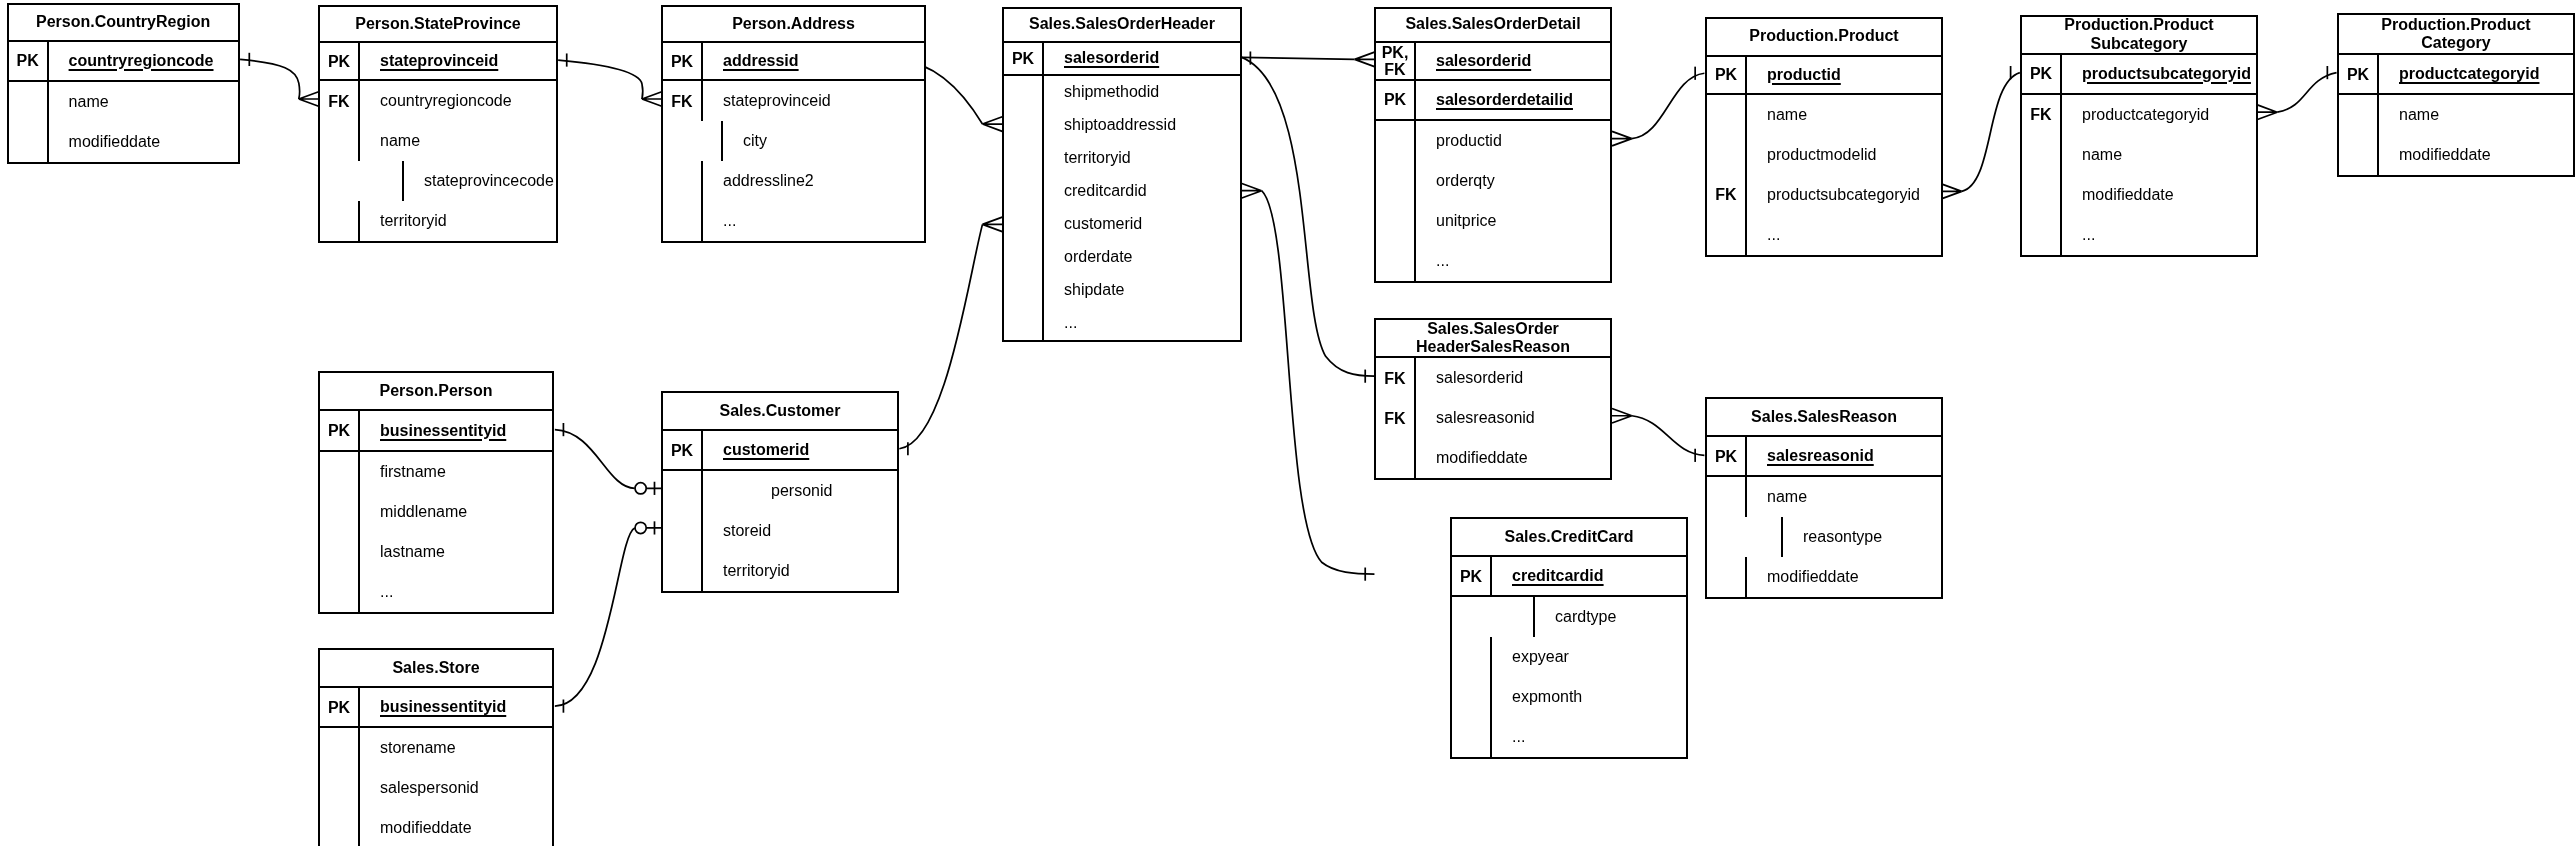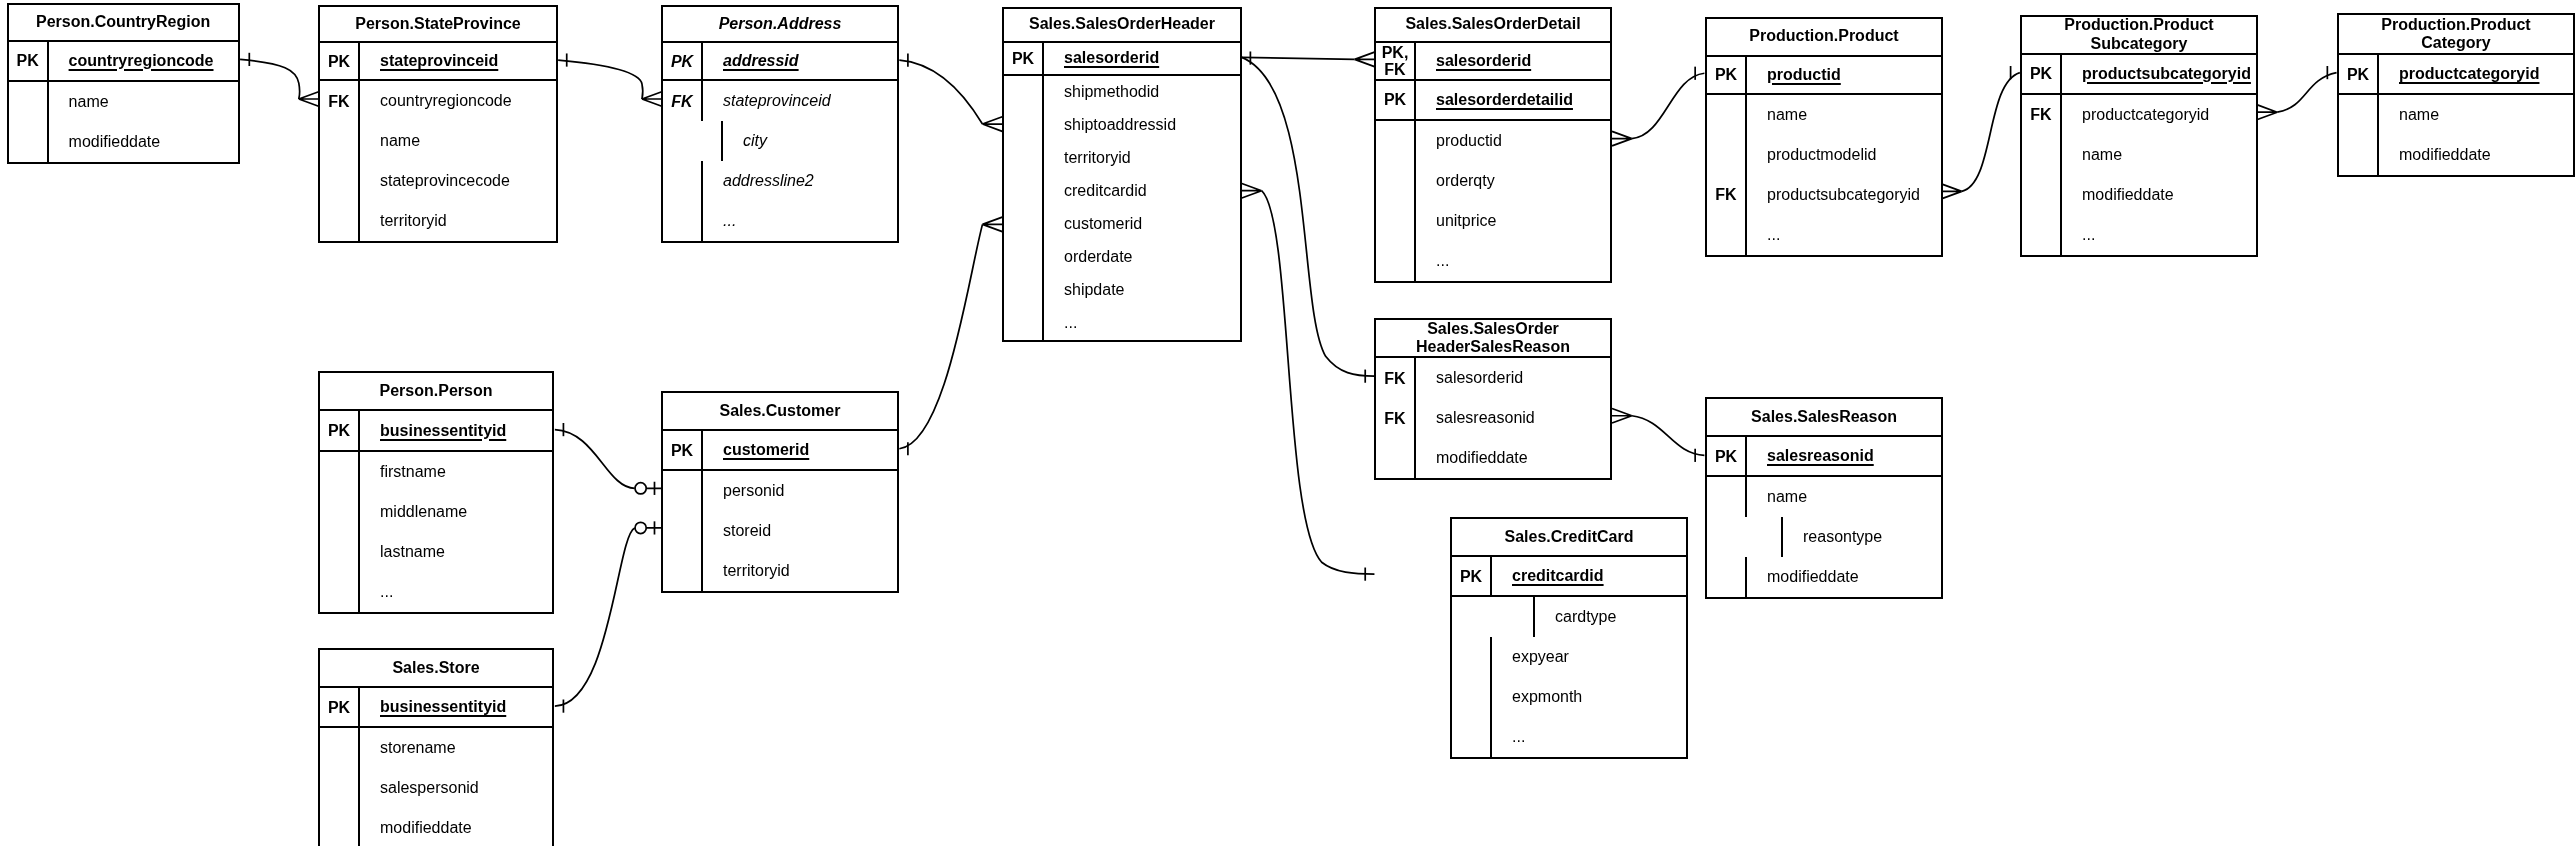--- a/index.html
+++ b/index.html
@@ -152,30 +152,30 @@
         <div class="e-field pk">stateprovinceid</div>
       </div>
       <div class="e-row" style="height: 40px;">
         <div class="e-key">FK</div>
         <div class="e-field">countryregioncode</div>
       </div>
       <div class="e-row" style="height: 40px;">
         <div class="e-key"></div>
         <div class="e-field">name</div>
       </div>
-      <div class="e-row" style="height: 40px;">
+      <div class="e-row" style="height: 40px; padding-left: 44px;">
         <div class="e-key"></div>
         <div class="e-field">stateprovincecode</div>
       </div>
       <div class="e-row" style="height: 40px;">
         <div class="e-key"></div>
         <div class="e-field">territoryid</div>
       </div>
     </div>
-    <div class="entity" style="left: 661px; top: 5.3px; width: 238px; font-style: italic;">
+    <div class="entity" style="left: 661px; top: 5.3px; width: 265px;">
       <div class="e-title" style="height: 36px;">Person.Address</div>
       <div class="e-row keyrow" style="height: 38px;">
         <div class="e-key">PK</div>
         <div class="e-field pk">addressid</div>
       </div>
       <div class="e-row" style="height: 40px;">
         <div class="e-key">FK</div>
         <div class="e-field">stateprovinceid</div>
       </div>
       <div class="e-row" style="height: 40px; padding-left: 20px;">
@@ -343,21 +343,21 @@
         <div class="e-key"></div>
         <div class="e-field">...</div>
       </div>
     </div>
     <div class="entity" style="left: 661px; top: 391px; width: 238px;">
       <div class="e-title" style="height: 38px;">Sales.Customer</div>
       <div class="e-row keyrow" style="height: 40px;">
         <div class="e-key">PK</div>
         <div class="e-field pk">customerid</div>
       </div>
-      <div class="e-row" style="height: 40px;">
+      <div class="e-row" style="height: 40px; gap: 48px;">
         <div class="e-key"></div>
         <div class="e-field">personid</div>
       </div>
       <div class="e-row" style="height: 40px;">
         <div class="e-key"></div>
         <div class="e-field">storeid</div>
       </div>
       <div class="e-row" style="height: 40px;">
         <div class="e-key"></div>
         <div class="e-field">territoryid</div>

